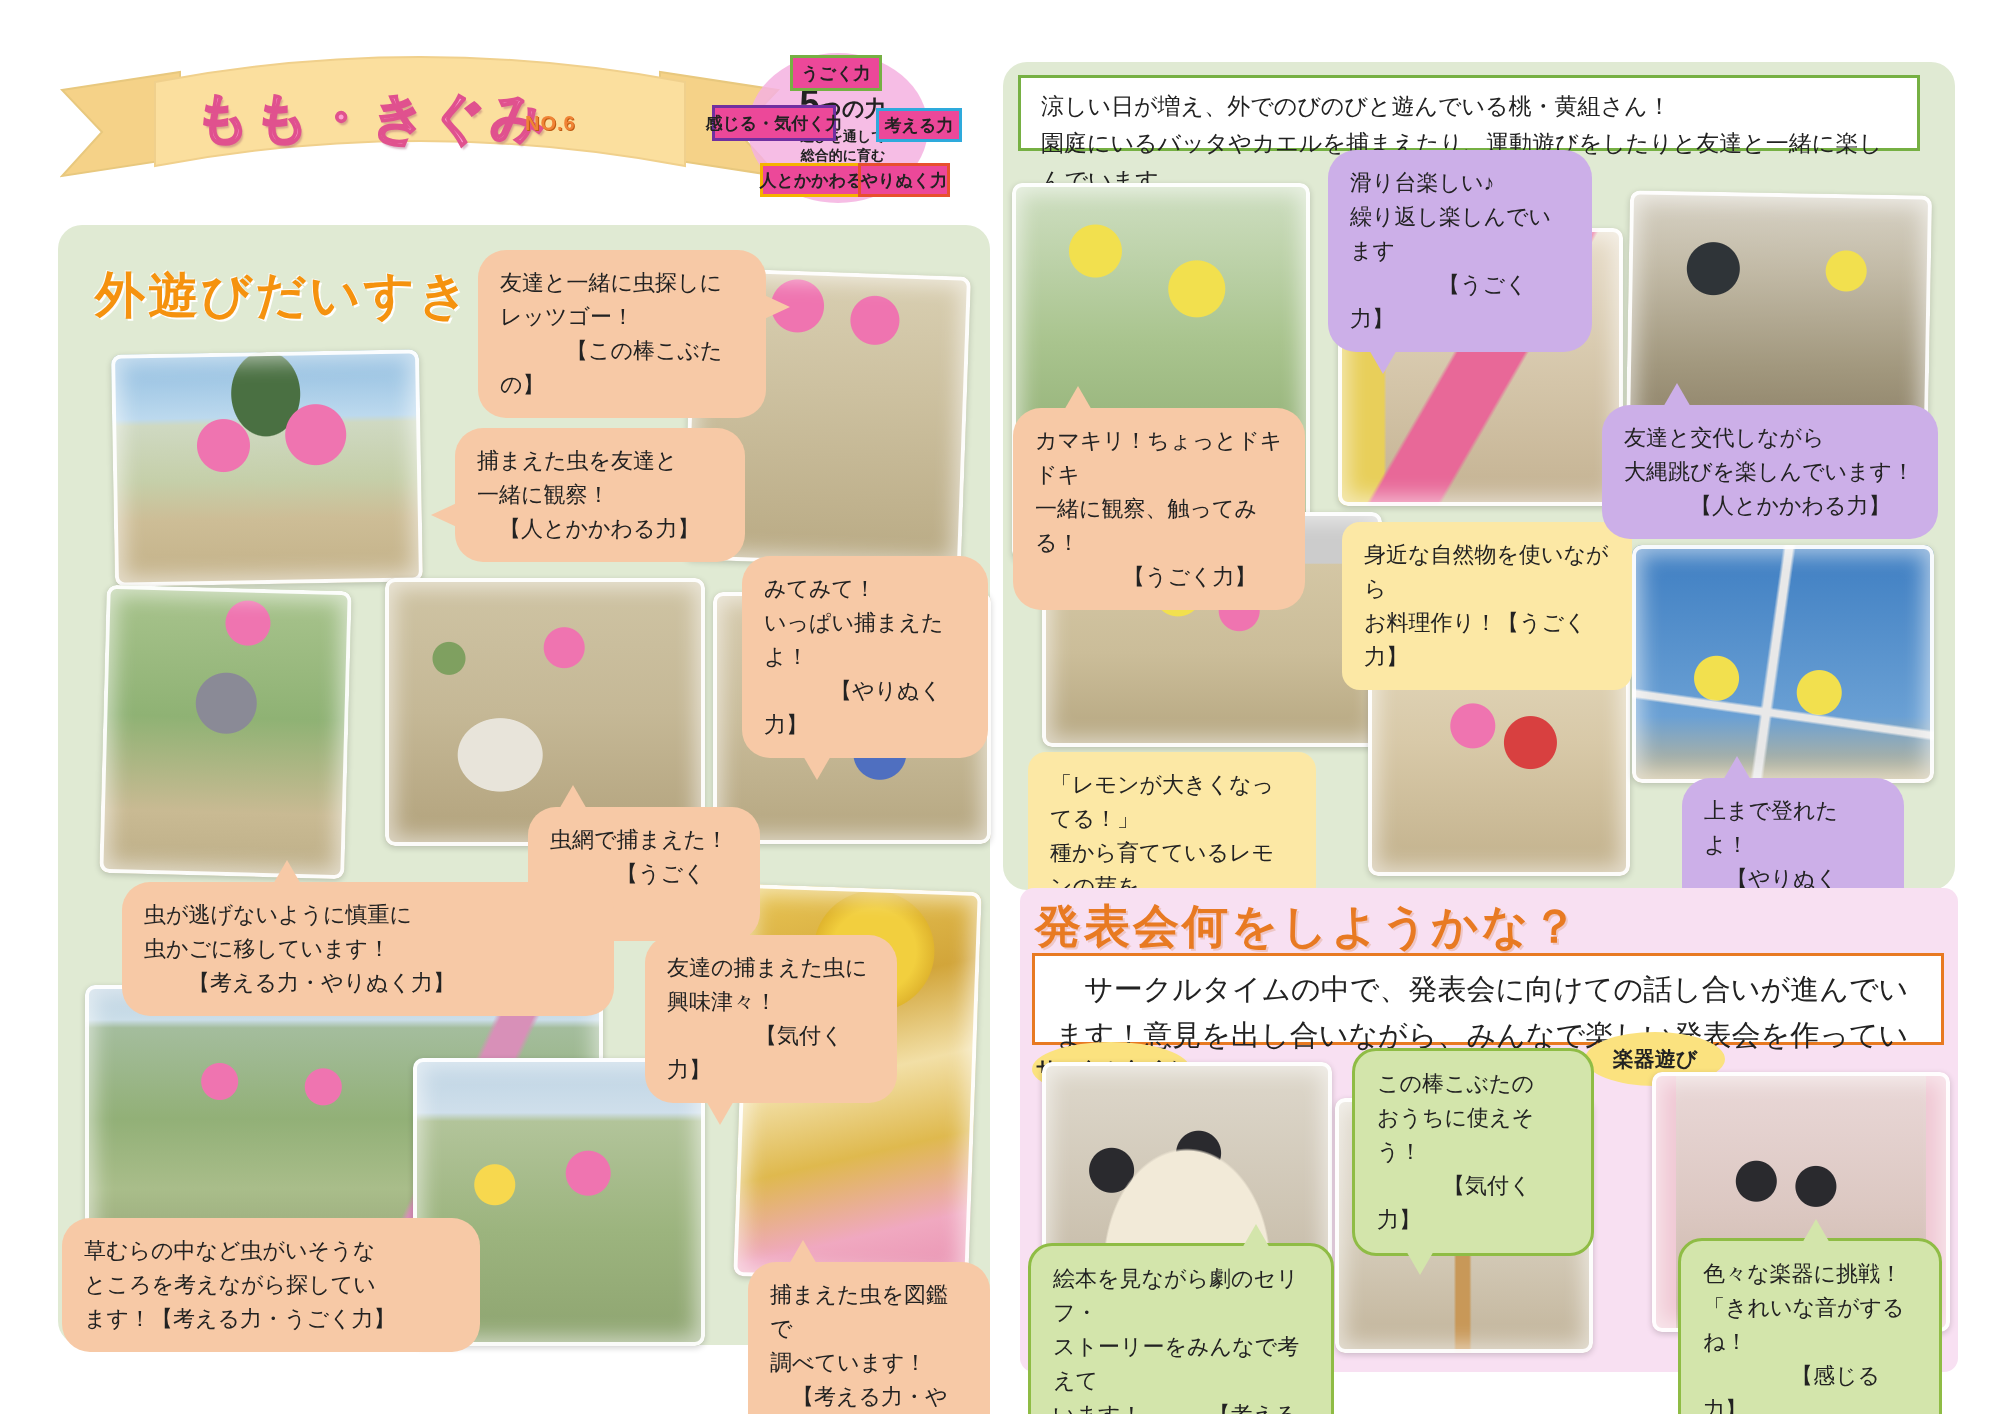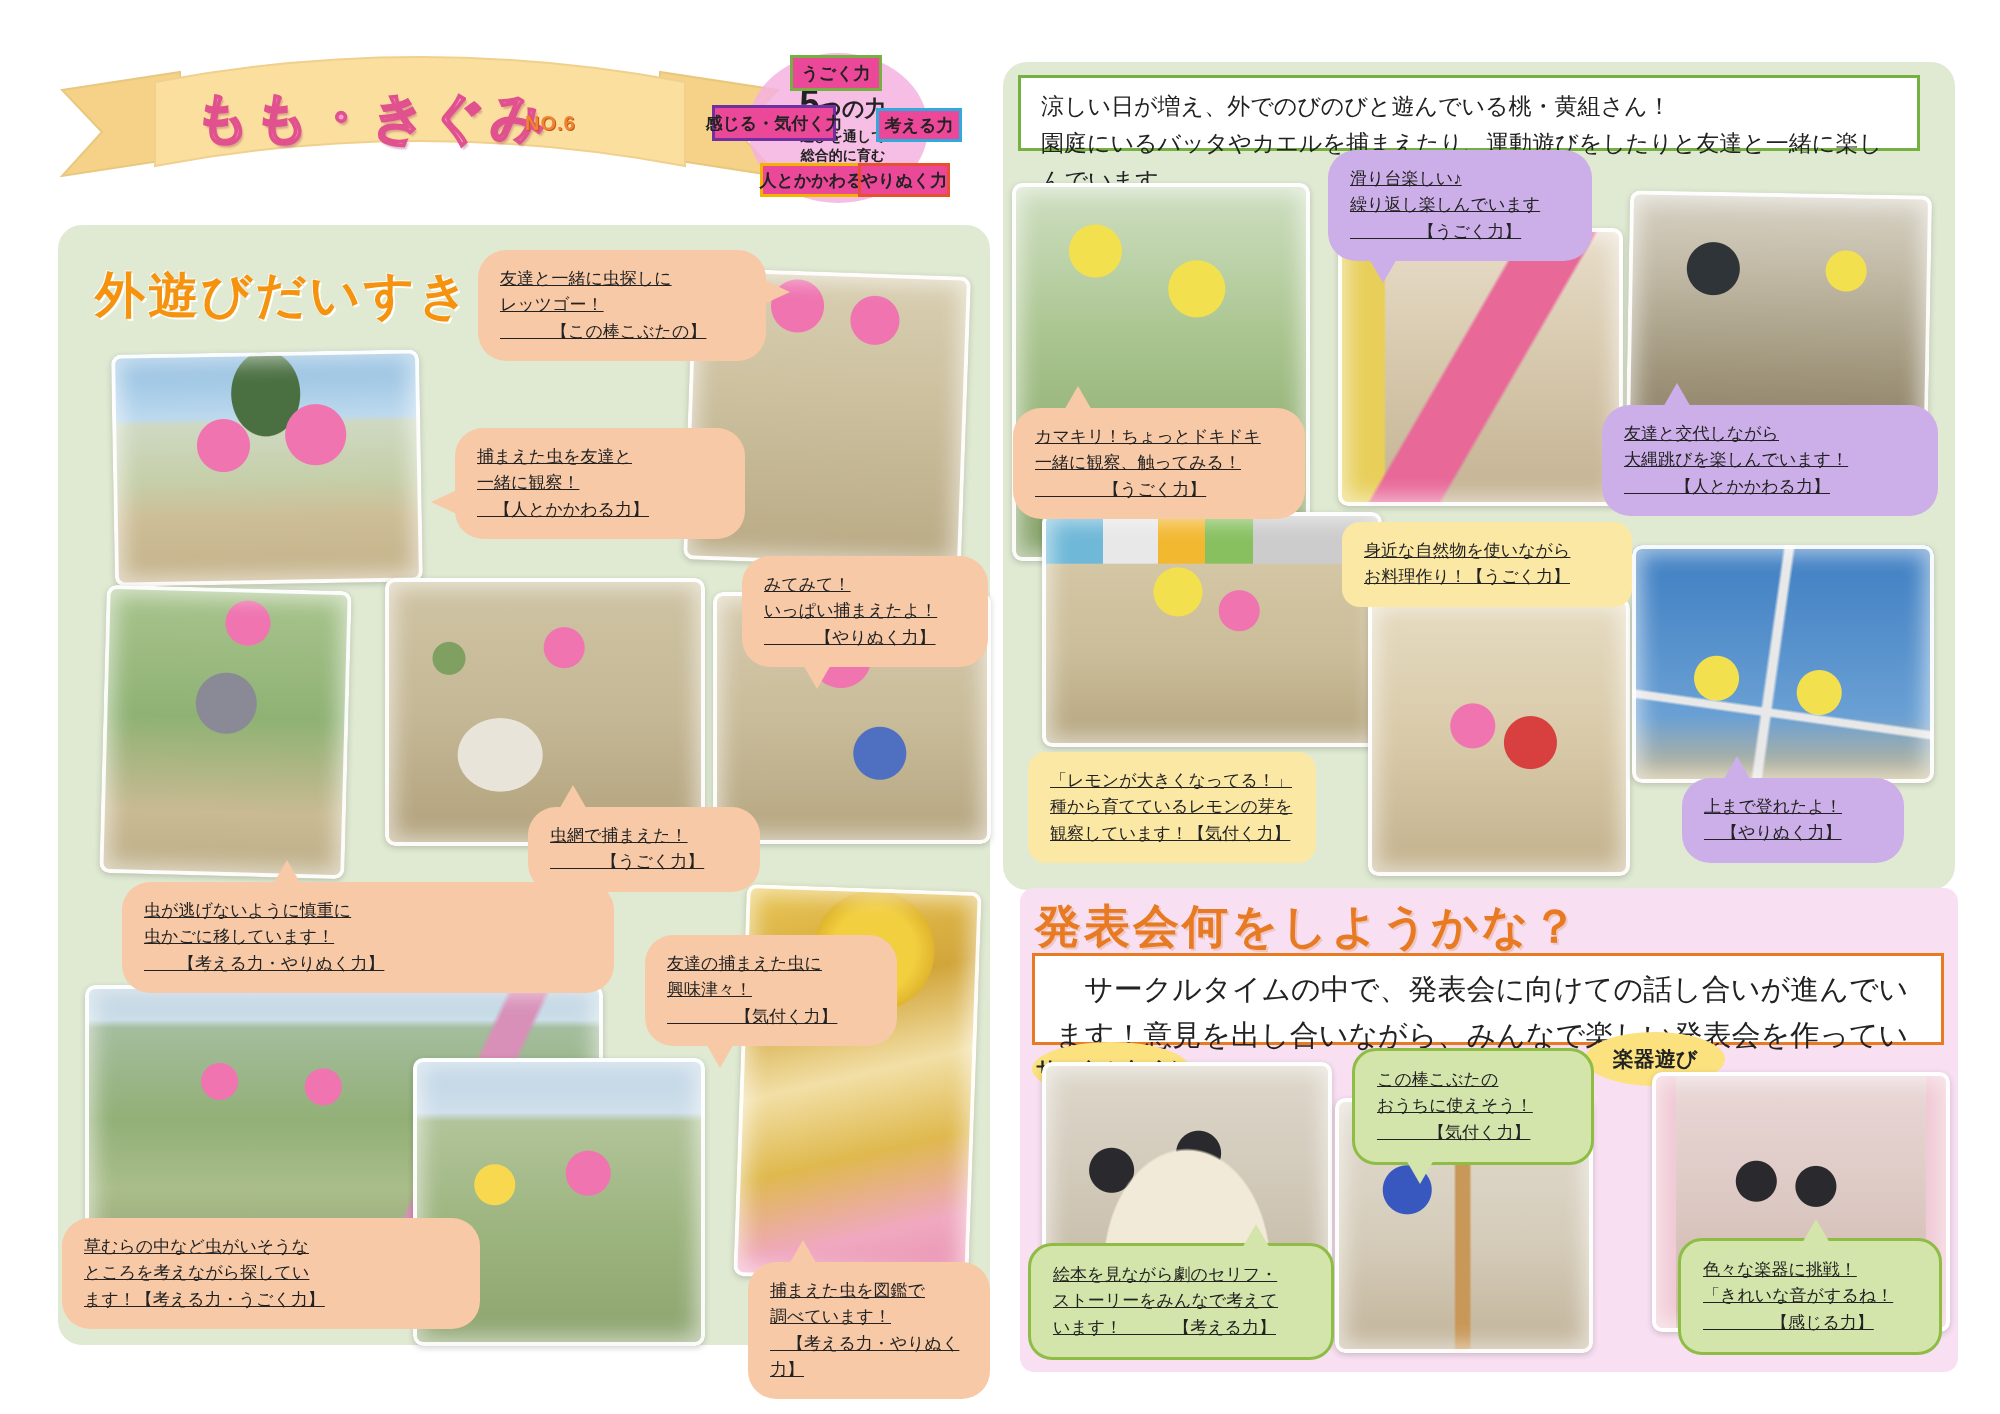--- a/index.html
+++ b/index.html
@@ -8,22 +8,22 @@
     font-family:"Liberation Sans","DejaVu Sans",sans-serif; overflow:hidden; color:#222;
   }
   .abs { position:absolute; }
   .panel { position:absolute; border-radius:24px; }
   .panel.green { background:#e0ead3; }
   .panel.pink { background:#f8e0f2; border-radius:14px; }
 
   
   .bub {
     position:absolute; --bc:#f7c9a6; background:var(--bc);
-    border-radius:28px; padding:16px 22px; font-size:17px; line-height:1.55;
-    white-space:pre-line; box-sizing:border-box;text-decoration:underline;
+    border-radius:28px; padding:16px 22px; font-size:22px; line-height:1.55;
+    white-space:pre-line; box-sizing:border-box;
   }
   .bub.purple { --bc:#ccafe8; }
   .bub.yellowbox { --bc:#fce8a5; border-radius:18px; }
   .bub.greenbub { --bc:#d3e5ab; border:3px solid #8fbc45; border-radius:24px; }
   .bub::after { content:none; position:absolute; width:0; height:0; }
   .bub.tail-b::after { content:""; bottom:-22px; left:var(--tail-x,48px); border:15px solid transparent; border-top:26px solid var(--bc); border-bottom:0; }
   .bub.tail-t::after { content:""; top:-22px; left:var(--tail-x,48px); border:15px solid transparent; border-bottom:26px solid var(--bc); border-top:0; }
   .bub.tail-l::after { content:""; left:-24px; top:55%; border:13px solid transparent; border-right:28px solid var(--bc); border-left:0; }
   .bub.tail-r::after { content:""; right:-24px; top:26%; border:13px solid transparent; border-left:28px solid var(--bc); border-right:0; }
 

